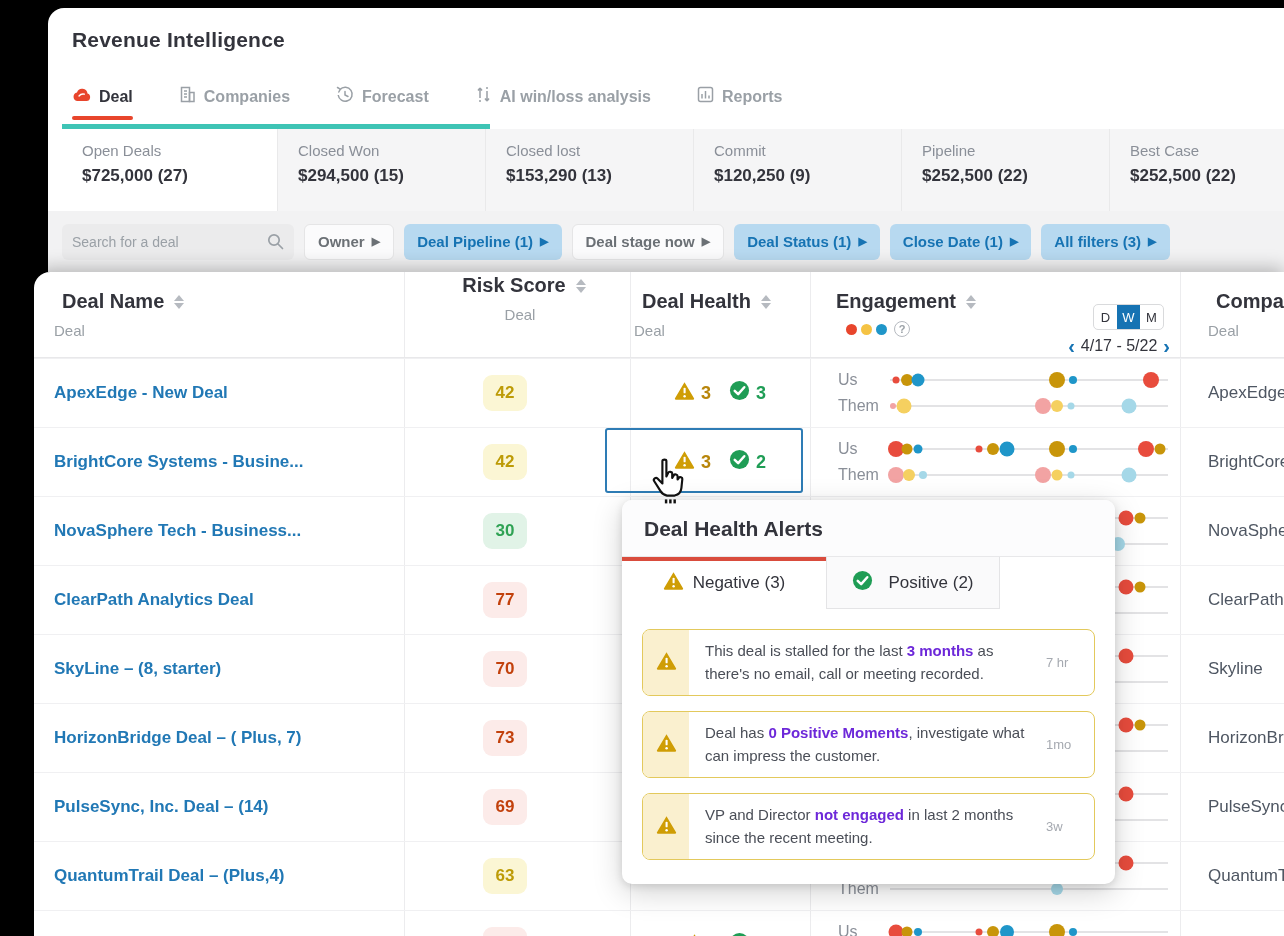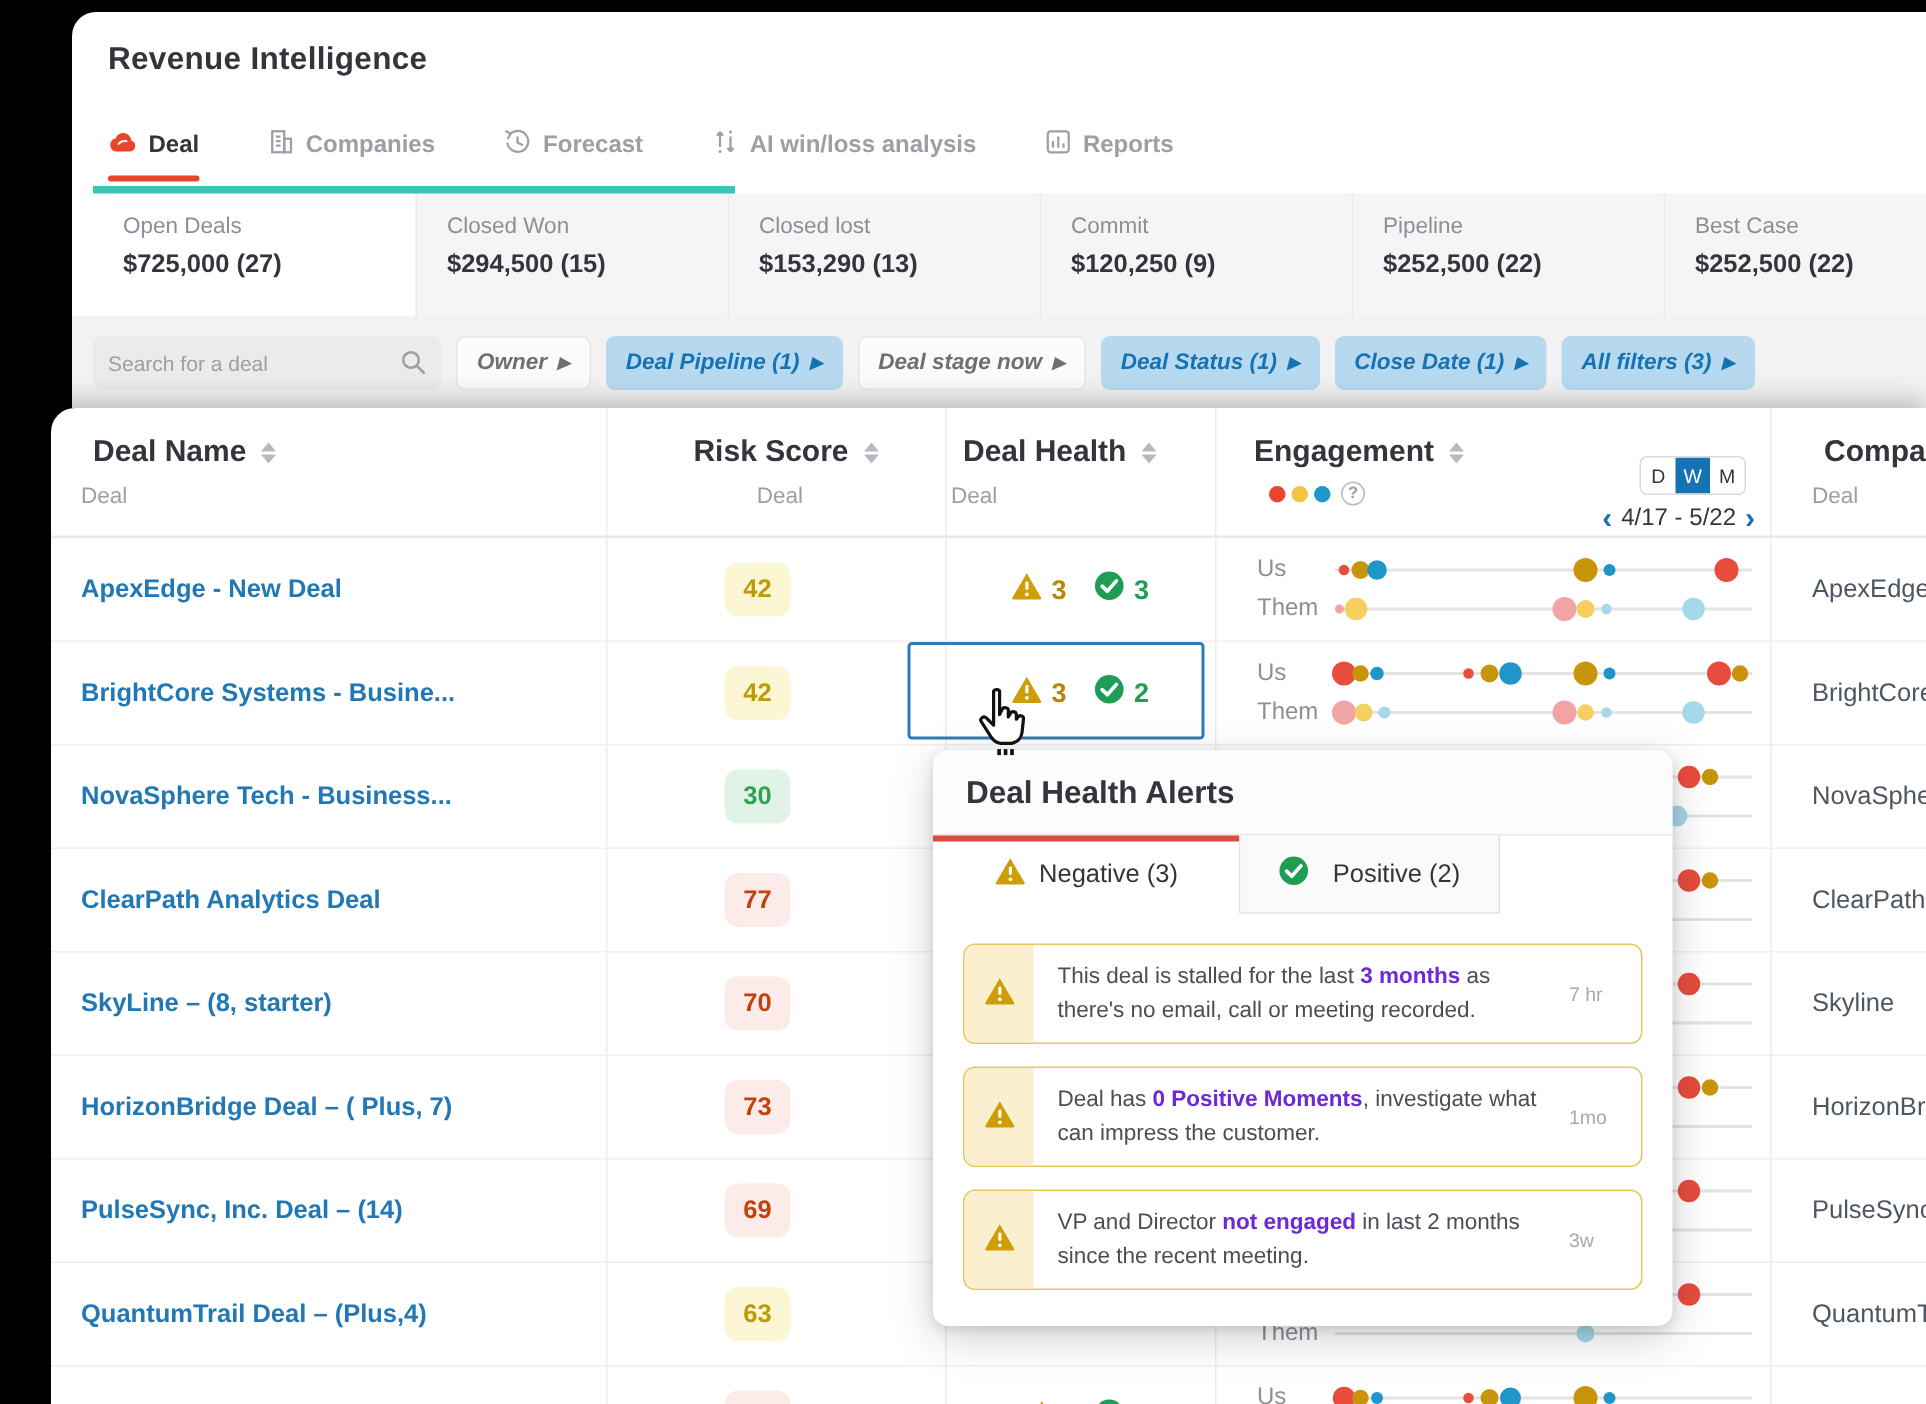--- a/index.html
+++ b/index.html
@@ -162,21 +162,21 @@
       </div>
     </div>
   <div id="filter-bar">
     <div id="search-box">
       <input placeholder="Search for a deal" style="">
       <svg width="17" height="17" viewBox="0 0 17 17">
           <circle cx="7" cy="7" r="5.2" fill="none" stroke="#9aa0a6" stroke-width="1.7"></circle>
           <line x1="11" y1="11" x2="15.5" y2="15.5" stroke="#9aa0a6" stroke-width="1.7" stroke-linecap="round"></line>
         </svg>
     </div>
-    <div id="chips" style="display:flex;gap:10px;font-style:italic;">
+    <div id="chips" style="display:flex;gap:10px;">
         <div class="chip plain">
           <span>Owner</span>
           <span class="caret">▶</span>
         </div>
         <div class="chip blue">
           <span>Deal Pipeline (1)</span>
           <span class="caret">▶</span>
         </div>
         <div class="chip plain">
           <span>Deal stage now</span>
@@ -210,21 +210,21 @@
         <span class="ic-hubspot"></span>
         <span>Deal Name</span>
         <span class="sort">
             <i class="up"></i>
             <i class="dn"></i>
           </span>
       </div>
       <div class="h-sub">Deal</div>
     </div>
 
-    <div class="abs" style="left:396px;top:18px;width:180px;text-align:center;">
+    <div class="abs" style="left:396px;top:2px;width:180px;text-align:center;">
       <div class="h-title-row" style="justify-content:center">
         <span class="ic-cross"></span>
         <span>Risk Score</span>
         <span class="sort">
             <i class="up"></i>
             <i class="dn"></i>
           </span>
       </div>
       <div class="h-sub">Deal</div>
     </div>

